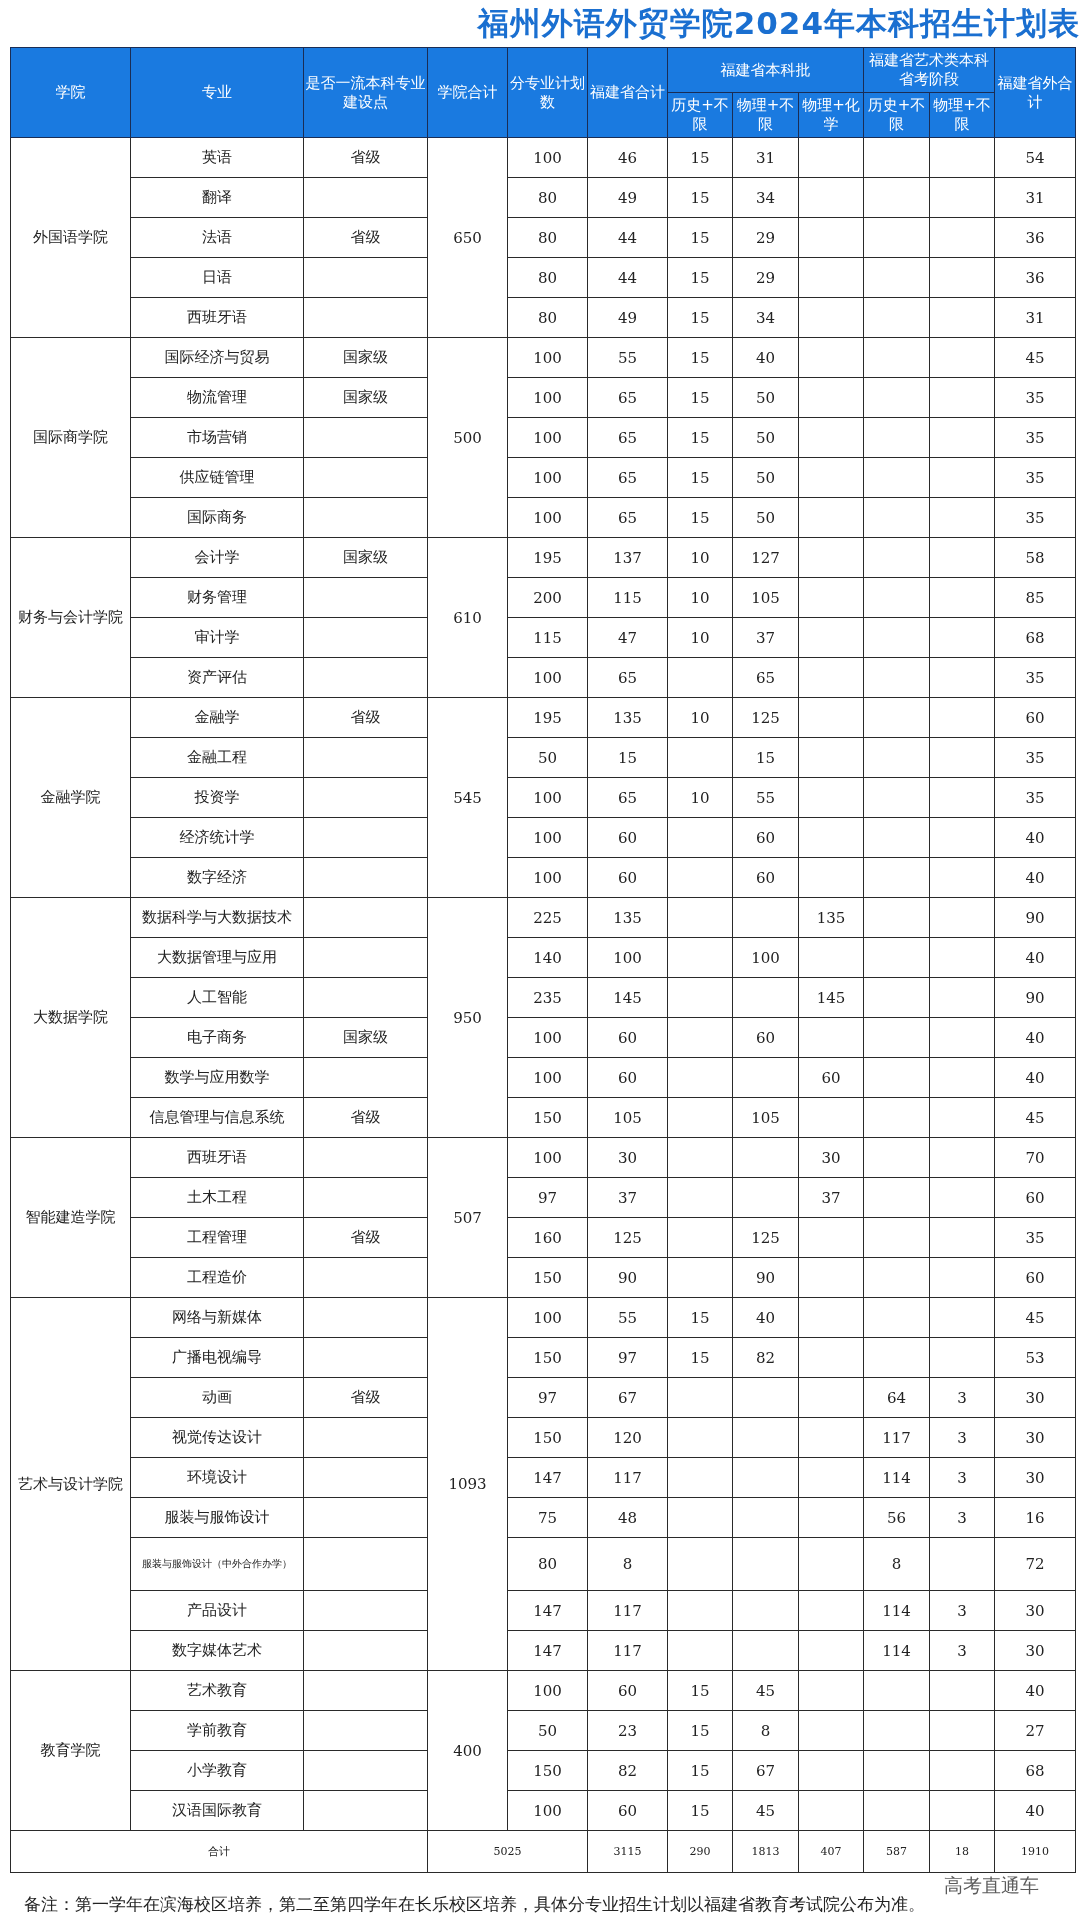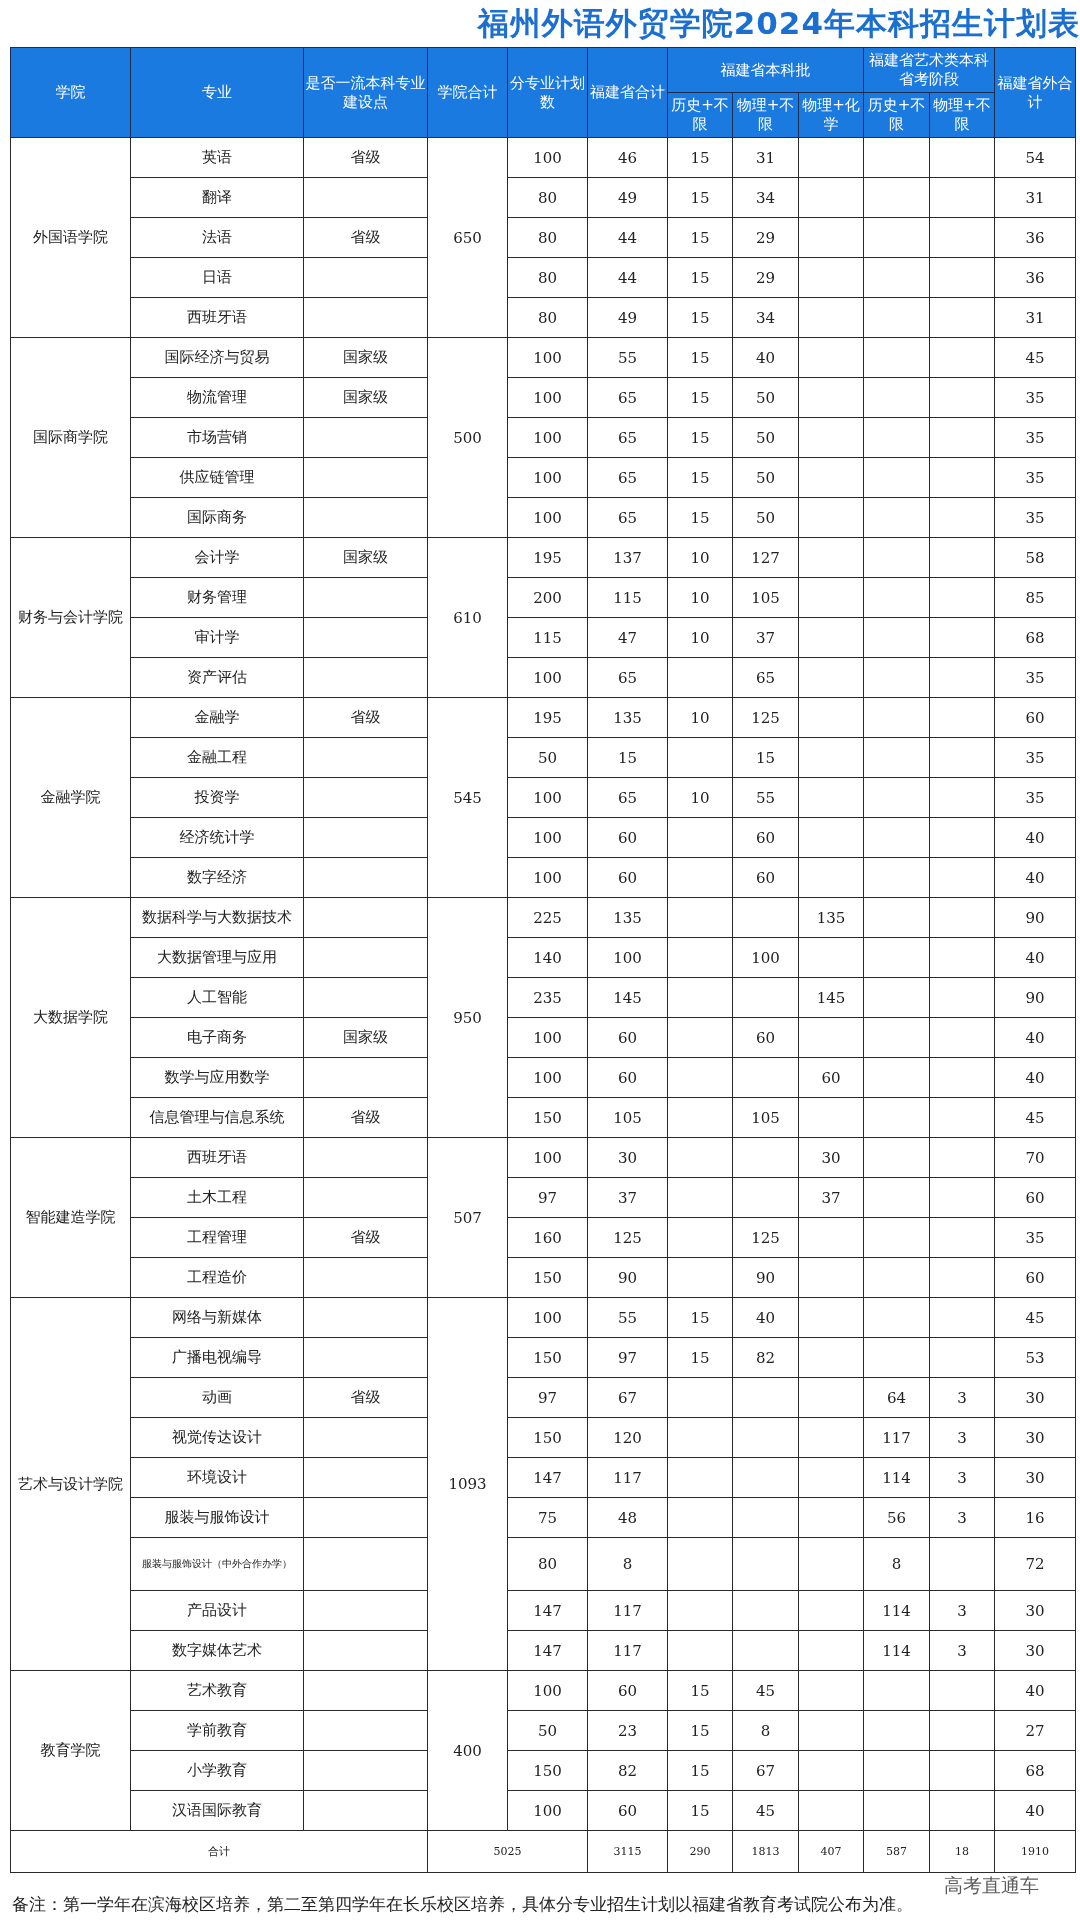--- a/index.html
+++ b/index.html
@@ -6,21 +6,21 @@
   body{width:1080px;height:1925px;position:relative;overflow:hidden;font-family:"DejaVu Serif","Liberation Serif",serif;color:#222;}
   .title{position:absolute;left:0;top:2px;width:1080px;height:42px;text-align:right;font-family:"DejaVu Sans","Liberation Sans",sans-serif;font-weight:bold;font-size:31px;color:#1a6fd0;letter-spacing:1px;line-height:42px;}
   table{position:absolute;left:10px;top:47px;border-collapse:collapse;table-layout:fixed;width:1065px;}
   td,th{border:1.5px solid #2a2a2a;text-align:center;vertical-align:middle;padding:0;font-size:15px;font-weight:normal;}
   th{background:#1a7ae0;color:#fff;font-family:"DejaVu Sans","Liberation Sans",sans-serif;font-size:15px;line-height:19px;border-color:#1a2d55;}
   thead tr.h1 th{height:44px;}
   thead tr.h2 th{height:44px;}
   tbody td{height:39px;}
   tbody tr.tall td{height:52px;}
   tfoot td{height:41px;font-size:11px;}
-  .note{position:absolute;left:12px;top:1893px;font-size:17px;color:#222;white-space:nowrap;}
+  .note{position:absolute;left:24px;top:1893px;font-size:17px;color:#222;white-space:nowrap;}
   .wm{position:absolute;left:944px;top:1873px;font-family:"DejaVu Sans","Liberation Sans",sans-serif;font-size:19px;color:#404040;opacity:.85;}
   .sm{font-size:10px;line-height:24px;}
 </style>
 </head>
 <body>
 
 <div class="title">福州外语外贸学院2024年本科招生计划表</div>
 
 <table>
   <colgroup>

